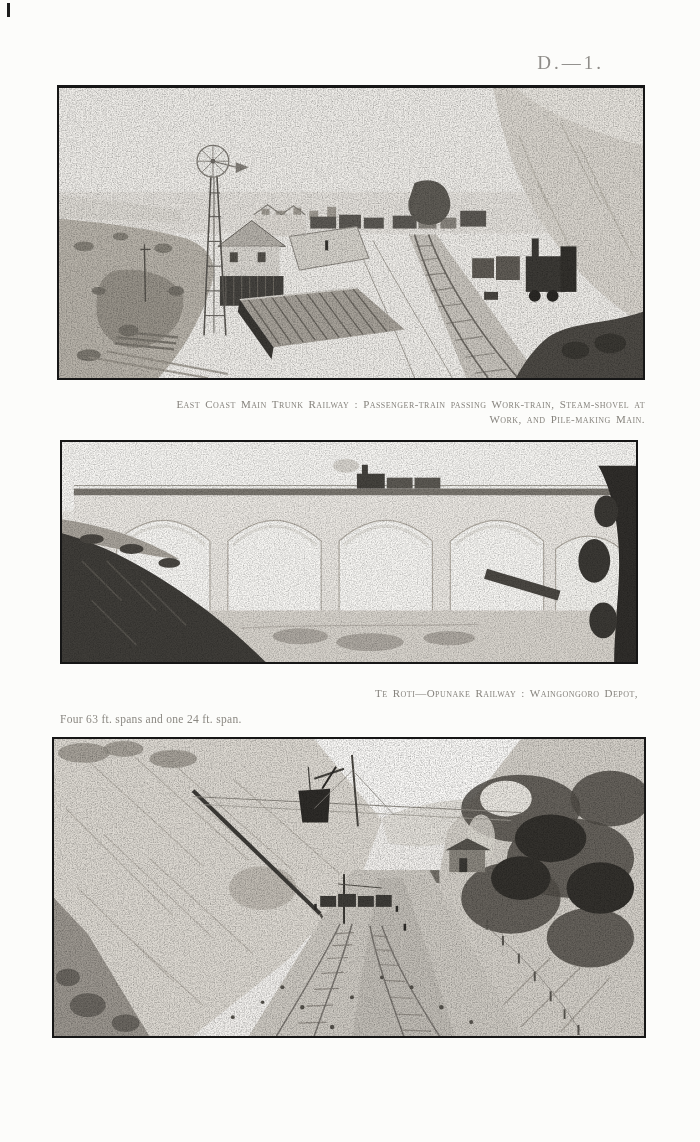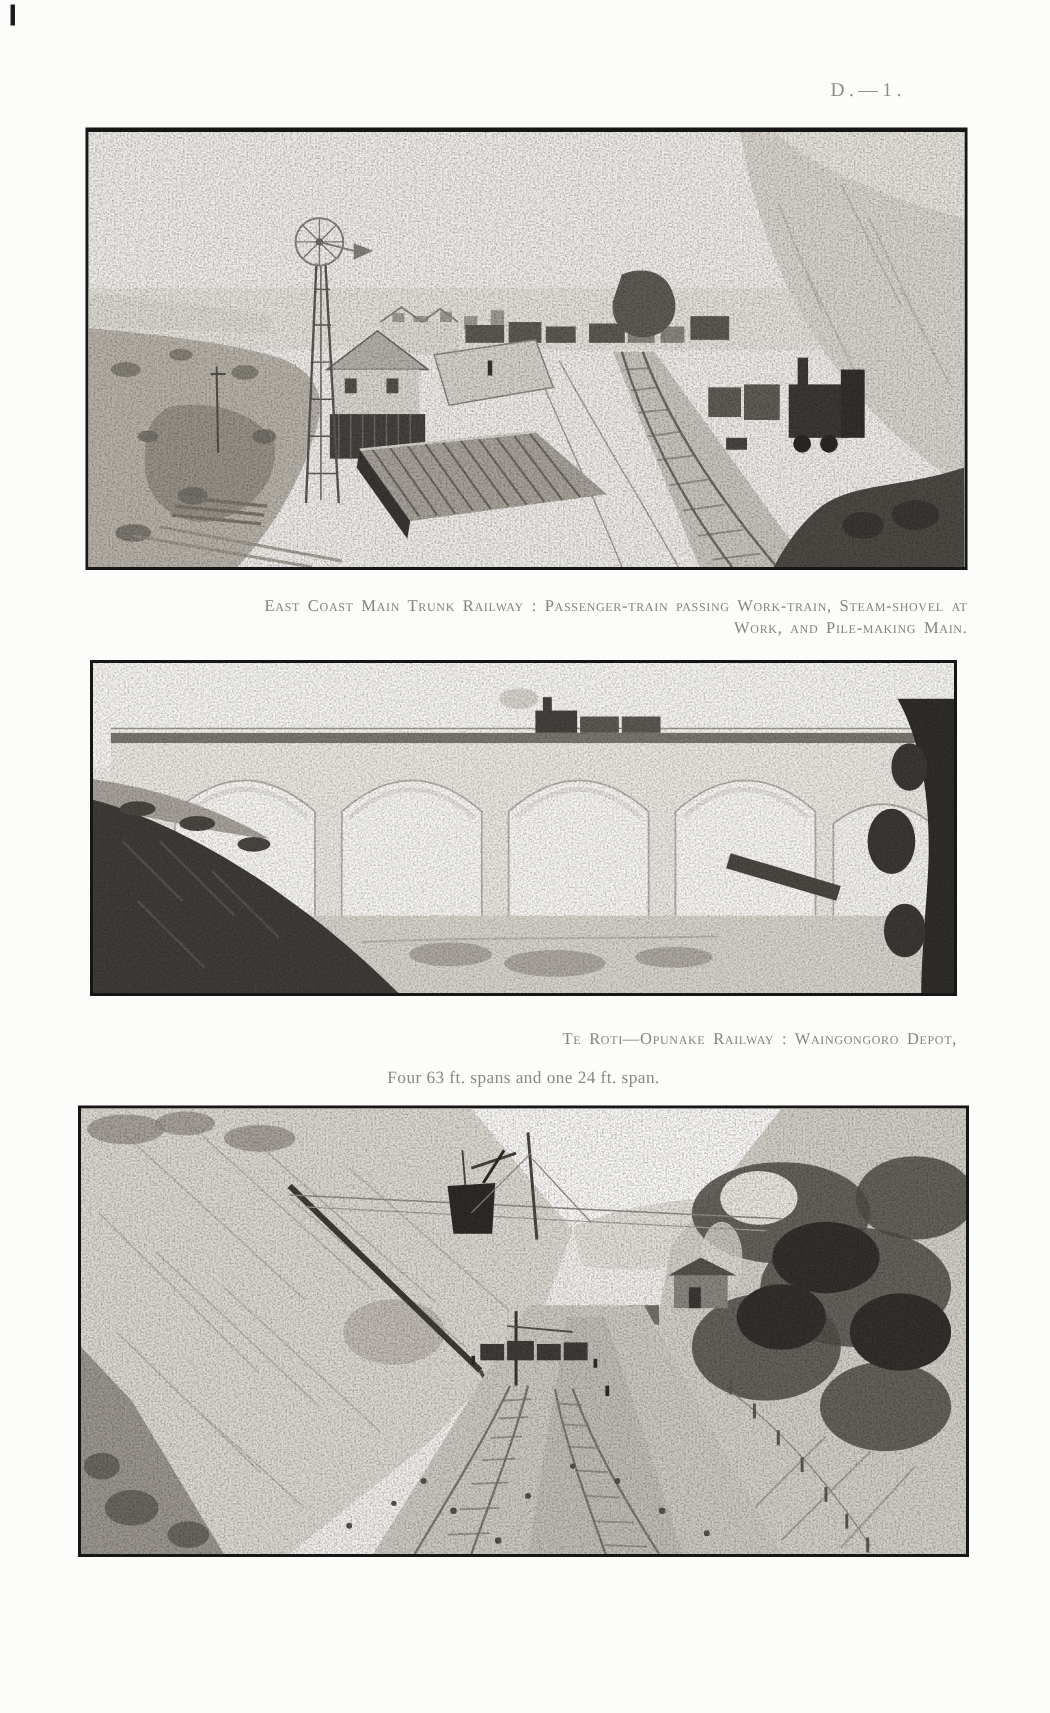--- a/index.html
+++ b/index.html
@@ -3,42 +3,42 @@
 <meta charset="utf-8">
 <style>
   html,body{margin:0;padding:0;background:#9a9a9a;}
   .page{
     position:relative;width:700px;height:1142px;margin:0 auto;
     background:#fcfcfa;overflow:hidden;
     font-family:"Liberation Serif", serif;
   }
   .plate-number{
     position:absolute;top:52px;right:96px;
-    font-size:13px;color:#8f8d89;letter-spacing:3px;
+    font-size:19px;color:#8f8d89;letter-spacing:3px;
   }
   .scan-artifact{position:absolute;background:#1c1c1c;}
   .art1{left:7px;top:3px;width:3px;height:14px;}
   .photo{
     position:absolute;border:2px solid #161616;background:#efede9;
     box-sizing:border-box;overflow:hidden;
   }
   .photo svg{display:block;width:100%;height:100%;}
   #photo-1{left:57px;top:85px;width:588px;height:295px;border-top-width:3px;}
   #photo-2{left:60px;top:440px;width:578px;height:224px;}
   #photo-3{left:52px;top:737px;width:594px;height:301px;}
   .caption{
     position:absolute;text-align:right;
     font-variant:small-caps;color:#86837d;
     font-size:11px;line-height:15px;letter-spacing:.45px;word-spacing:2px;
   }
   .caption .line{display:block;}
   #caption-1{left:57px;top:386px;width:588px;}
   #caption-2{left:60px;top:675px;width:578px;}
   .subcaption{
-    position:absolute;text-align:center;
+    position:absolute;text-align:left;
     font-variant:normal;color:#8b8882;font-size:11.5px;letter-spacing:.3px;
   }
   #caption-2-sub{left:60px;top:701px;width:578px;}
   #caption-3{left:52px;top:1048px;width:594px;}
 </style>
 </head>
 <body>
 
 <div class="page">
 

